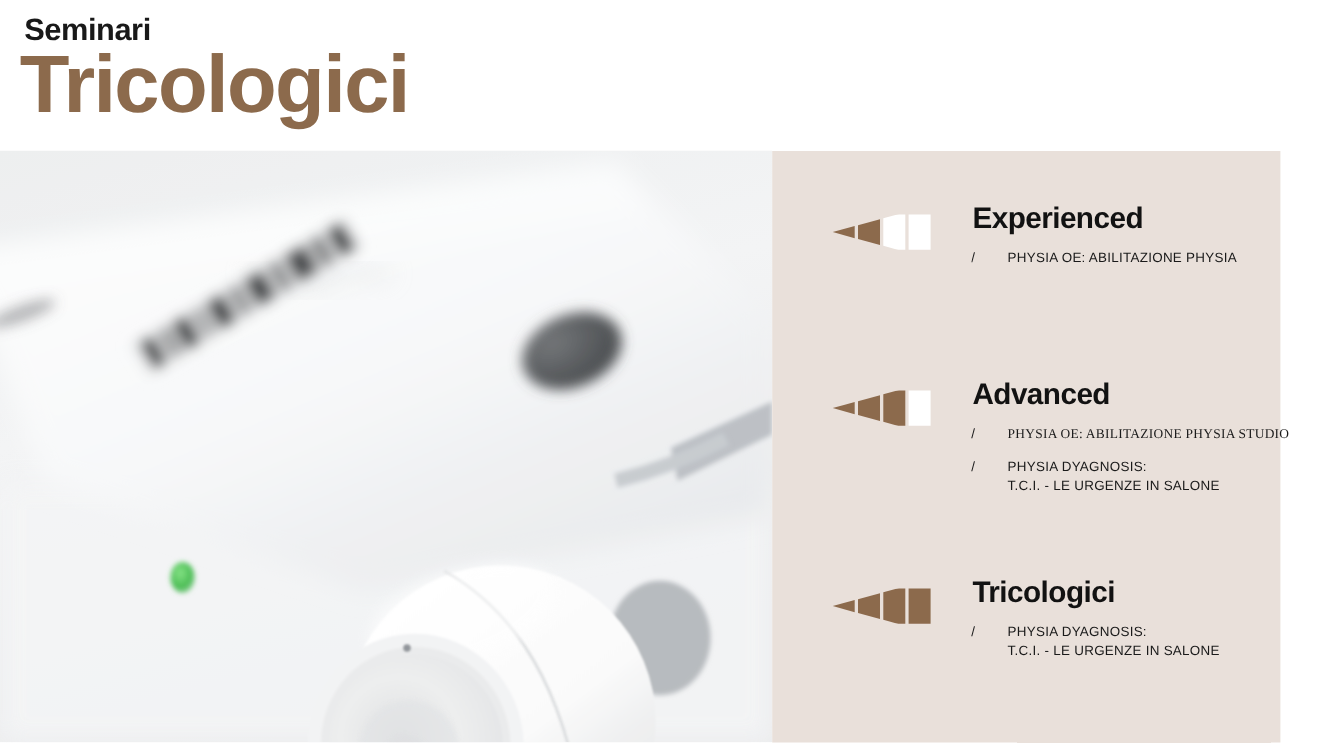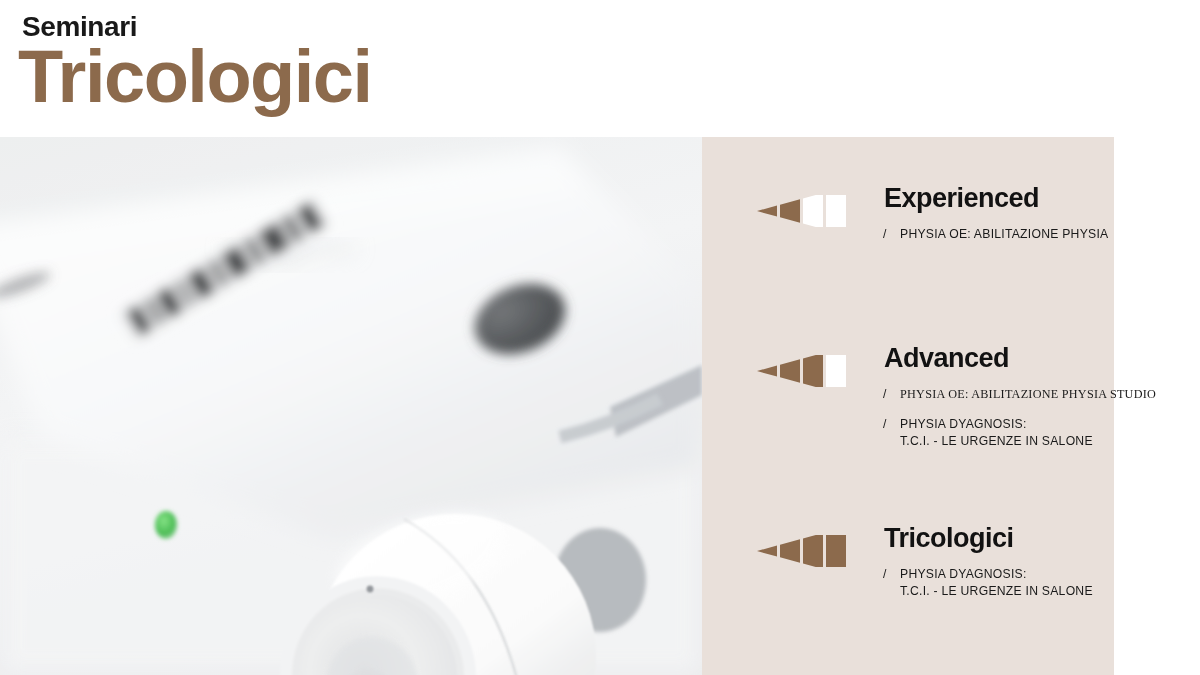--- a/index.html
+++ b/index.html
@@ -63,21 +63,21 @@
     overflow: hidden;
     background: #f2f2f2;
   }
   .photo-svg { display: block; width: 702px; height: 538px; }
 
   
   .panel {
     position: absolute;
     left: 702px;
     top: 137px;
-    width: 412px;
+    width: 462px;
     height: 538px;
     background: #E9E0DA;
   }
 
   .level {
     position: absolute;
     left: 0;
     width: 498px;
   }
   .level-0 { top: 45px; }
@@ -120,21 +120,21 @@
     color: #1a1a1a;
     line-height: 1.38;
   }
   .level-item:last-child { margin-bottom: 0; }
   .item-slash {
     flex: 0 0 auto;
     width: 17px;
     color: #1a1a1a;
     font-size: 12.2px;
   }
-  .item-lines { flex: 1 1 auto; }
+  .item-lines { flex: 1 1 auto; margin-left: 16px; }
   .item-line { white-space: nowrap; }
 </style>
 </head>
 <body>
 
 <div class="slide">
 
   <div class="title-band">
     <div class="title-eyebrow">Seminari</div>
     <div class="title-main">Tricologici</div>

